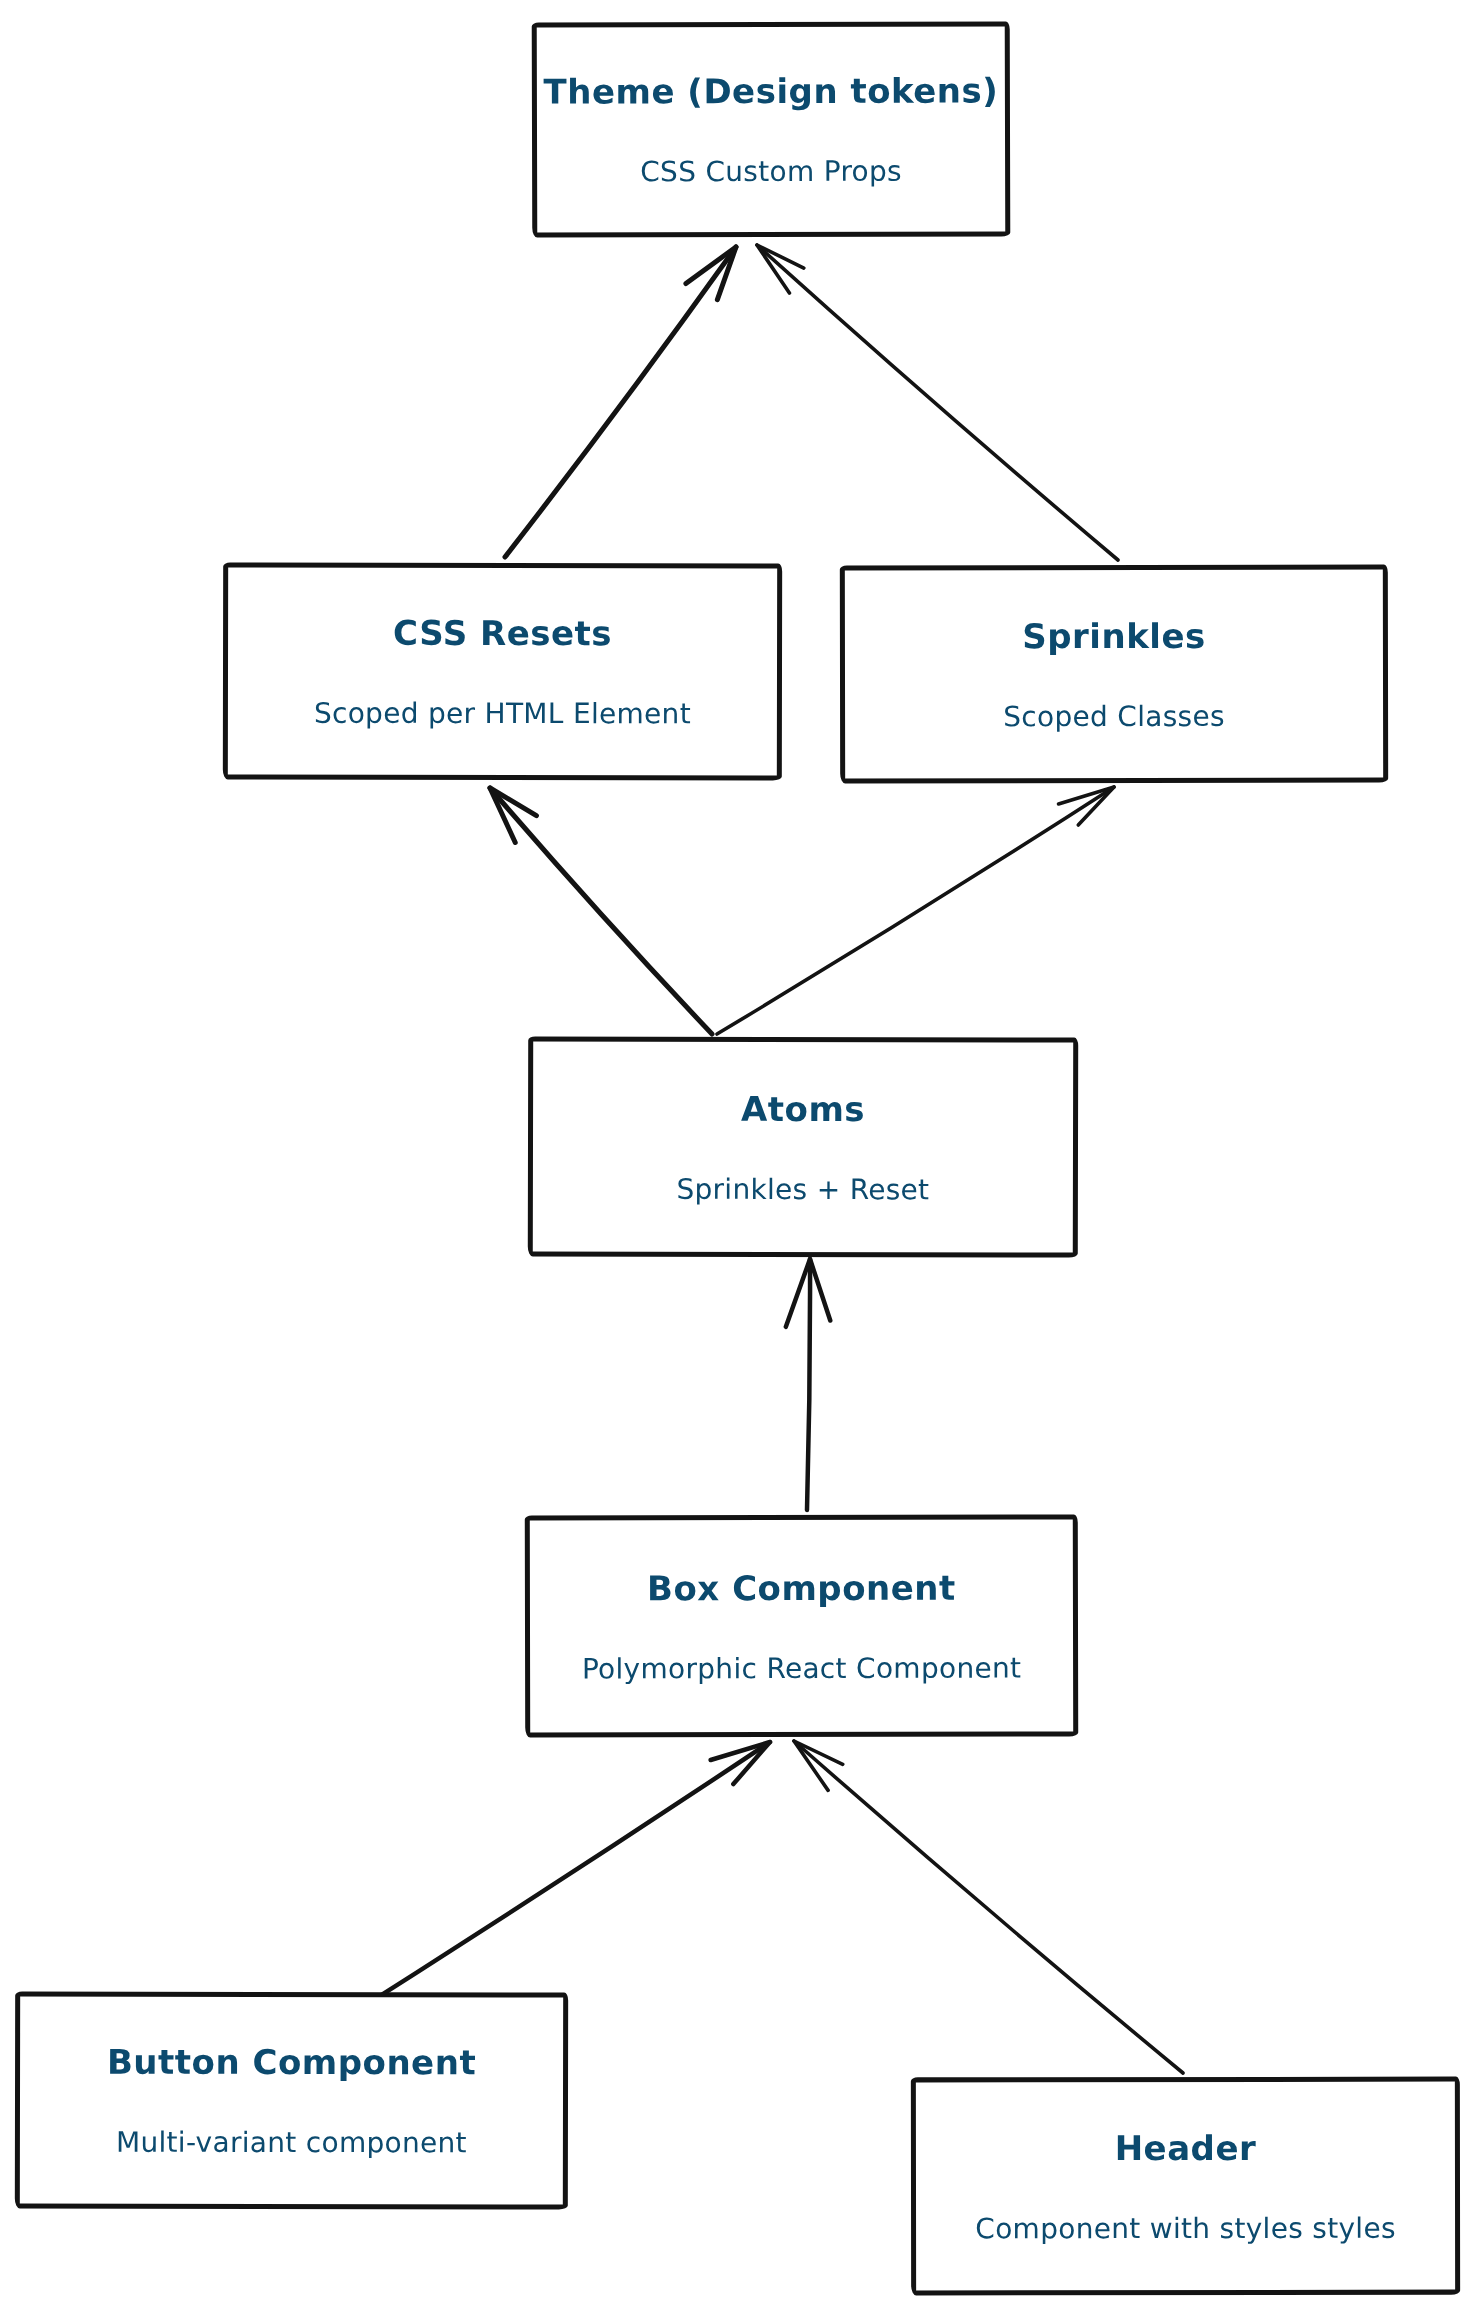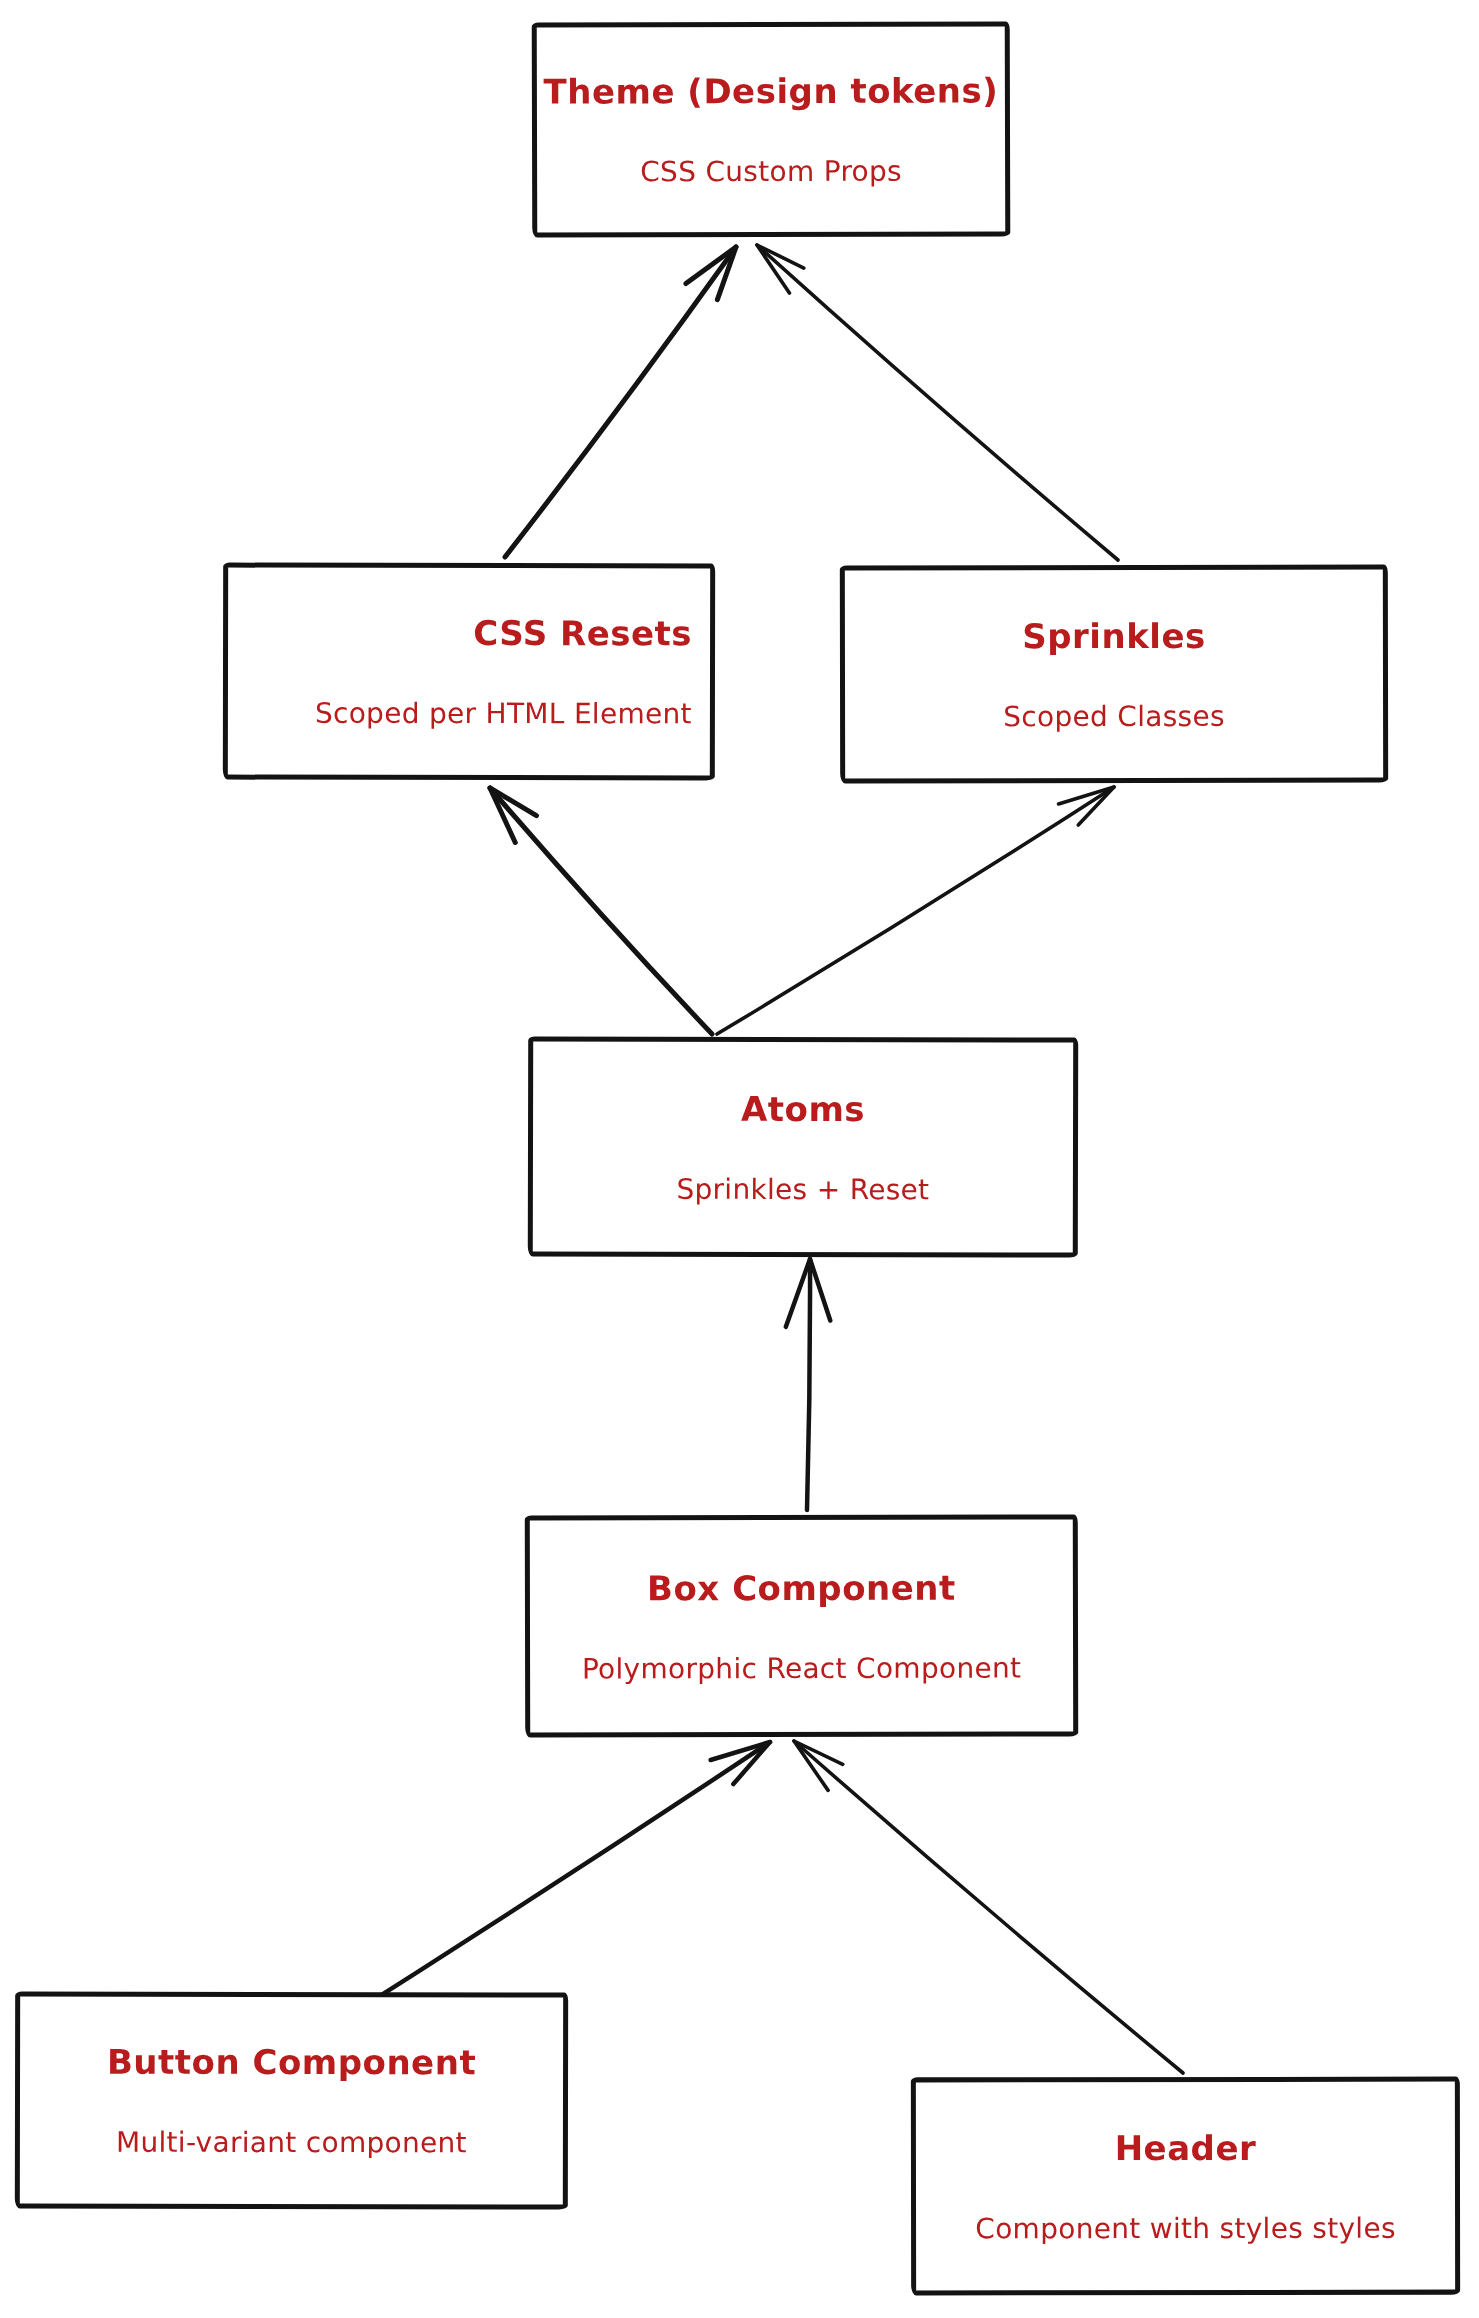--- a/index.html
+++ b/index.html
@@ -7,21 +7,21 @@
     padding: 0;
     background: #ffffff;
   }
   #canvas {
     position: relative;
     width: 1479px;
     height: 2318px;
     background: #ffffff;
     overflow: hidden;
     font-family: "DejaVu Sans", "Liberation Sans", sans-serif;
-    color: #b91c1c;
+    color: #0c4a6e;
   }
   #edges-layer {
     position: absolute;
     left: 0; top: 0;
     width: 1479px;
     height: 2318px;
     pointer-events: none;
   }
   .node {
     position: absolute;
@@ -45,21 +45,21 @@
   }
   .node .subtitle {
     font-size: 28px;
     font-weight: 400;
     letter-spacing: 0.3px;
     white-space: nowrap;
     margin-top: 18px;
   }
   
   #node-theme            { left: 532px;  top: 22px;   width: 478px; height: 215px; transform: rotate(-0.15deg); }
-  #node-css-resets       { left: 223px;  top: 563px;  width: 492px; height: 217px; transform: rotate(0.1deg); align-items: flex-end; }
+  #node-css-resets       { left: 223px;  top: 563px;  width: 559px; height: 217px; transform: rotate(0.1deg); }
   #node-sprinkles        { left: 840px;  top: 565px;  width: 548px; height: 218px; transform: rotate(-0.1deg); }
   #node-atoms            { left: 528px;  top: 1037px; width: 550px; height: 220px; transform: rotate(0.12deg); }
   #node-box-component    { left: 525px;  top: 1515px; width: 553px; height: 222px; transform: rotate(-0.12deg); }
   #node-button-component { left: 15px;   top: 1992px; width: 553px; height: 217px; transform: rotate(0.1deg); }
   #node-header           { left: 911px;  top: 2077px; width: 549px; height: 218px; transform: rotate(-0.08deg); }
 </style>
 </head>
 <body>
 
 <div id="canvas">

